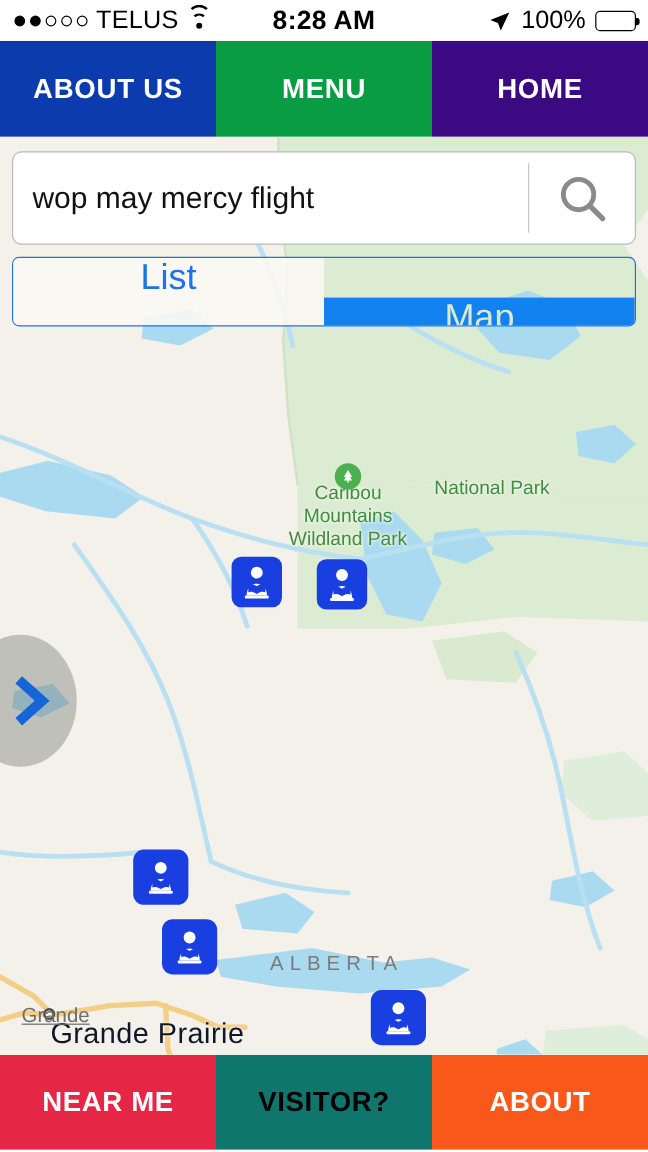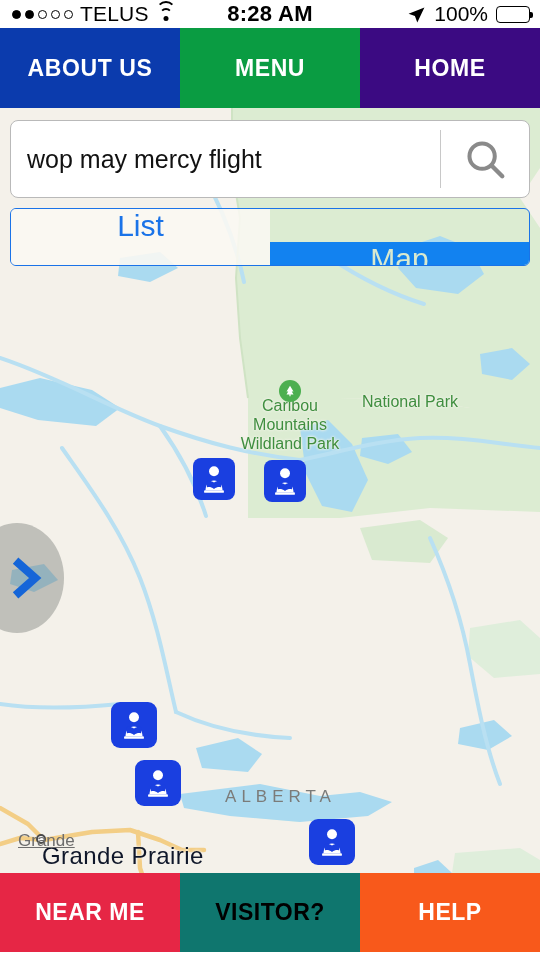--- a/index.html
+++ b/index.html
@@ -6,21 +6,21 @@
   html, body {
     width: 540px; height: 960px;
     background: #ffffff;
     font-family: "Liberation Sans", sans-serif;
     overflow: hidden;
   }
   .phone { position: relative; width: 540px; height: 960px; overflow: hidden; background:#fff; }
 
   
   .statusbar {
-    position: relative; height: 28px; width: 100%;
+    position: relative; height: 34px; width: 100%;
     background: #ffffff; color: #000;
     display: flex; align-items: center;
     font-size: 21px; font-weight: 500; gap: 12px;
   }
   .sb-left { display: flex; align-items: center; gap: 7px; padding-left: 12px; }
   .sig-dots { display: flex; align-items: center; gap: 4px; }
   .dot { width: 9px; height: 9px; border-radius: 50%; border: 1.4px solid #000; }
   .dot.filled { background: #000; }
   .carrier { font-size: 21px; letter-spacing: .2px; }
   .wifi-ic { display:inline-block; width: 21px; height: 16px; position: relative; }
@@ -327,17 +327,17 @@
   </div>
 
   <div class="bottombar">
     <div class="b-btn" style="background:#e62645; color:#ffffff">
       <span>NEAR ME</span>
     </div>
     <div class="b-btn" style="background:#0f766e; color:#000000">
       <span>VISITOR?</span>
     </div>
     <div class="b-btn" style="background:#f8591b; color:#ffffff">
-      <span>HELP</span>
+      <span>ABOUT</span>
     </div>
   </div>
 
 </div>
 
 </body></html>

